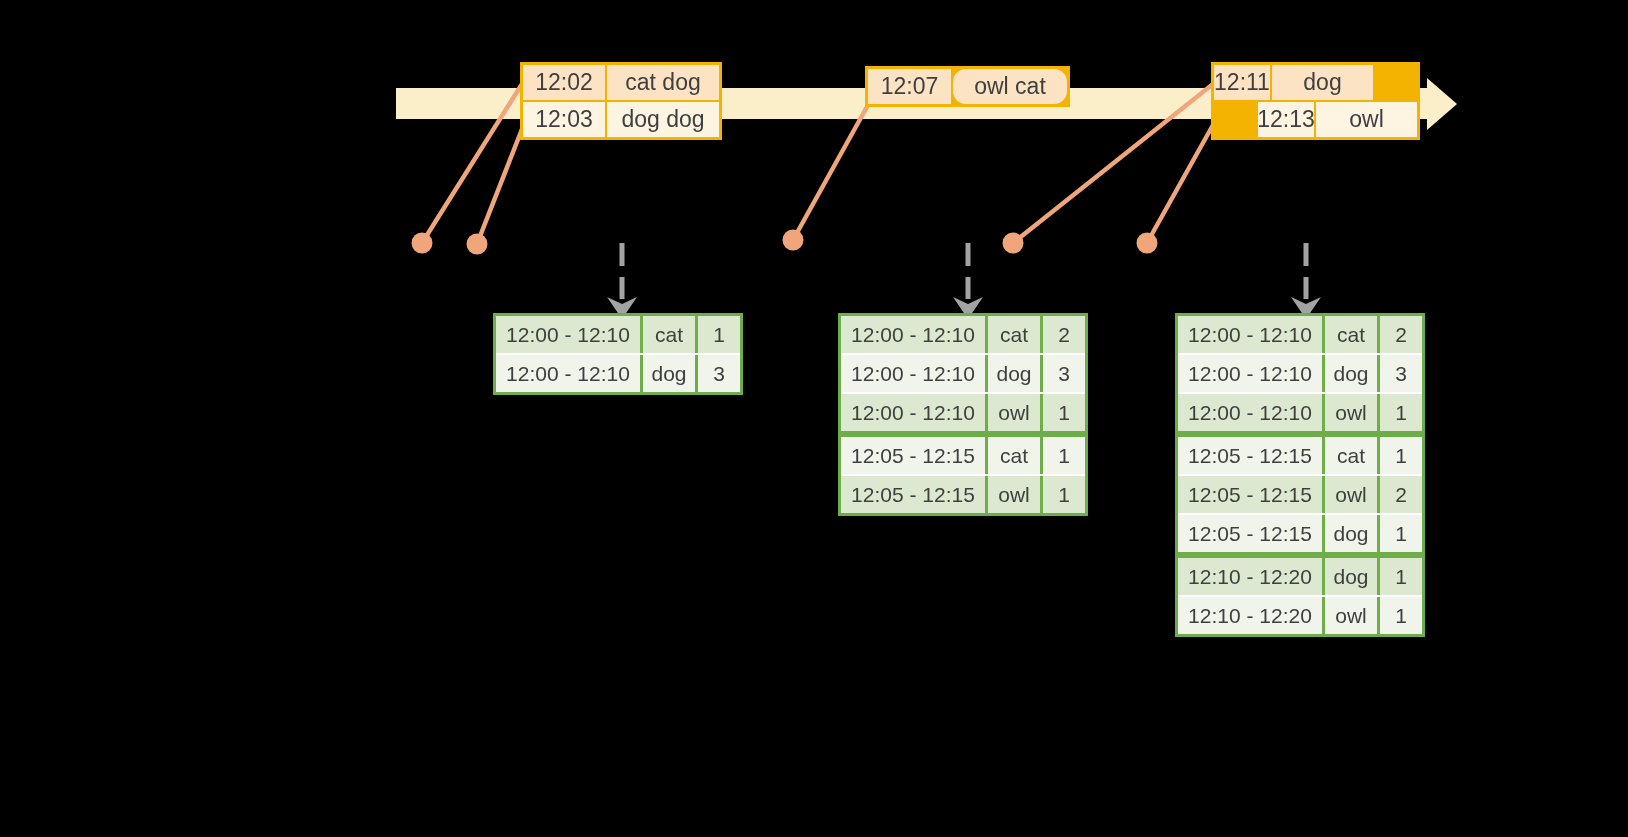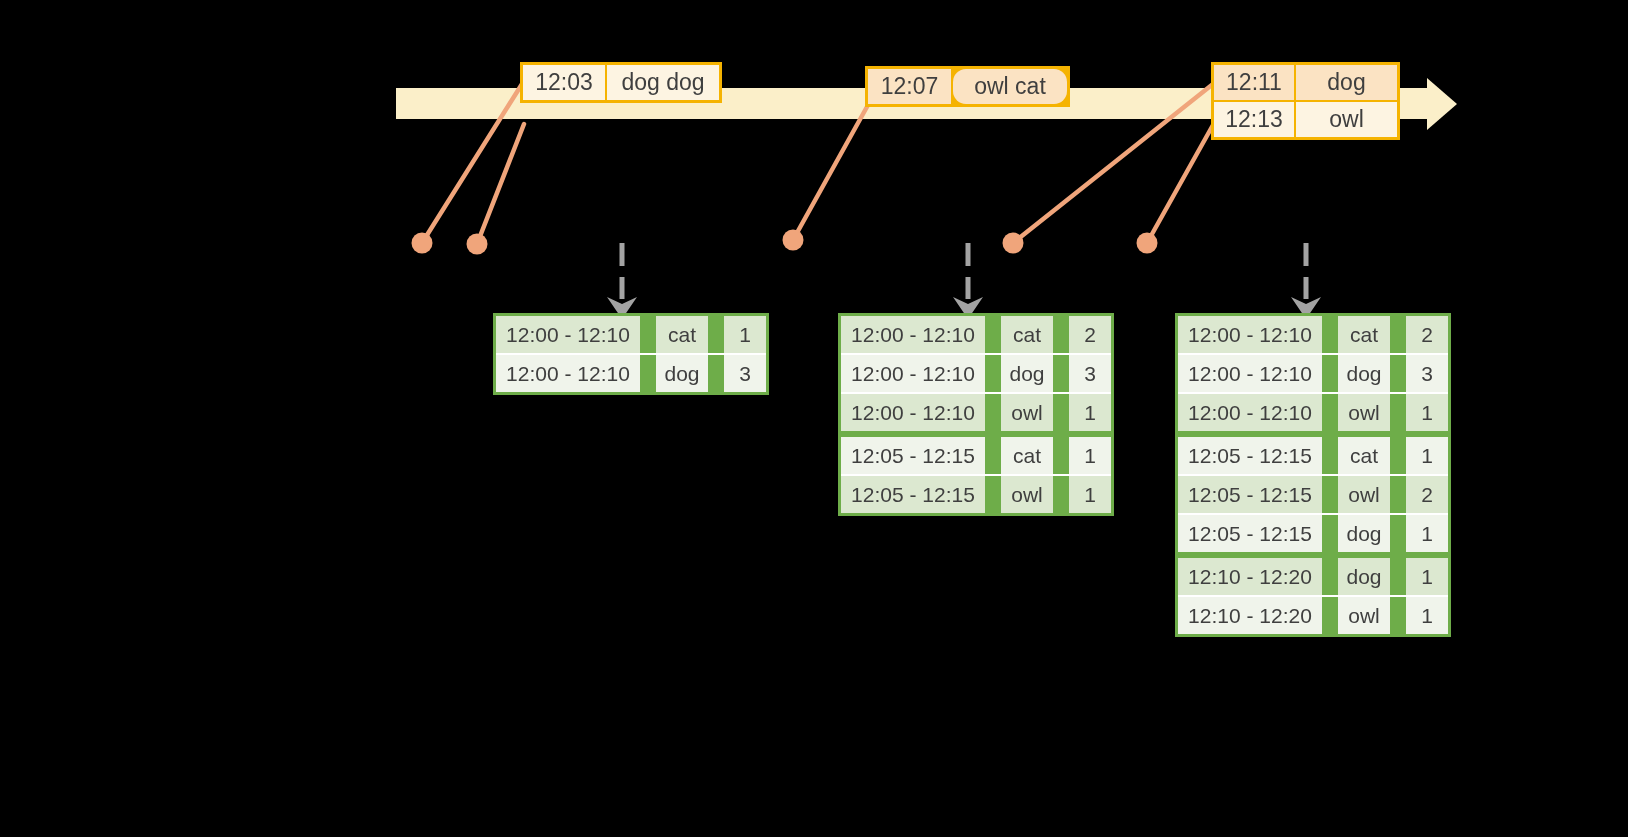--- a/index.html
+++ b/index.html
@@ -12,25 +12,25 @@
     background:var(--band);z-index:1;}
   #overlay{position:absolute;left:0;top:0;z-index:2;pointer-events:none;}
   
   .etable{position:absolute;box-sizing:border-box;border:3px solid var(--gold);
     background:var(--gold);display:flex;flex-direction:column;gap:2px;z-index:3;}
   .erow{display:flex;gap:2px;}
   .ecell{display:flex;align-items:center;justify-content:center;height:35px;
     font-size:23px;color:var(--text);}
   .et0 .c-time{width:82px}  .et0 .c-words{width:112px}
   .et1 .c-time{width:83px}  .et1 .c-words{width:114px}
-  .et2 .c-time{width:80px}  .et2 .c-words{width:101px}
+  .et2 .c-time{width:56px}  .et2 .c-words{width:101px}
   
   .rtable{position:absolute;box-sizing:border-box;border:3px solid var(--green);
     background:var(--green);display:flex;flex-direction:column;z-index:3;}
-  .rrow{display:flex;gap:16px;background:var(--green);}
+  .rrow{display:flex;gap:3px;background:var(--green);}
   .rcell{display:flex;align-items:center;justify-content:center;height:37px;
     font-size:21px;color:var(--text);}
   .c-win{width:144px} .c-word{width:52px} .c-cnt{width:42px}
   .fill-a{background:var(--greenA);} .fill-b{background:var(--greenB);}
   .sep{height:2px;background:var(--sep);}
   .sep.thick{height:6px;background:var(--green);}
 </style>
 </head>
 <body style="background: rgb(0, 0, 0);">
 
@@ -63,37 +63,41 @@
       <path d="M607 297 L622 319 L637 297 L622 304 Z" style="fill:var(--gray)"></path>
       <line x1="968" y1="243" x2="968" y2="299" style="stroke:var(--gray);stroke-width:5;stroke-dasharray:23 11"></line>
       <path d="M953 297 L968 319 L983 297 L968 304 Z" style="fill:var(--gray)"></path>
       <line x1="1306" y1="243" x2="1306" y2="299" style="stroke:var(--gray);stroke-width:5;stroke-dasharray:23 11"></line>
       <path d="M1291 297 L1306 319 L1321 297 L1306 304 Z" style="fill:var(--gray)"></path>
     </g>
   </svg>
 
   <div class="etable et0" style="left:520px;top:62px;">
       <div class="erow">
+        <div class="ecell c-time" style="background: var(--peach);">12:02</div>
+        <div class="ecell c-words" style="background: var(--peach);">cat dog</div>
+      </div>
+      <div class="erow">
         <div class="ecell c-time" style="background: var(--cream);">12:03</div>
         <div class="ecell c-words" style="background: var(--cream);">dog dog</div>
       </div>
     </div>
   <div class="etable et1" style="left:865px;top:66px;">
       <div class="erow">
         <div class="ecell c-time" style="background: var(--peach);">12:07</div>
         <div class="ecell c-words" style="background: var(--peach); border-radius: 13px;">owl cat</div>
       </div>
     </div>
   <div class="etable et2" style="left:1211px;top:62px;">
       <div class="erow">
         <div class="ecell c-time" style="background: var(--peach);">12:11</div>
         <div class="ecell c-words" style="background: var(--peach);">dog</div>
       </div>
       <div class="erow">
-        <div class="ecell c-time" style="background: var(--cream);">12:13</div>
+        <div class="ecell c-time" style="background: var(--cream); margin-left: 44px;">12:13</div>
         <div class="ecell c-words" style="background: var(--cream);">owl</div>
       </div>
     </div>
 
   <div class="rtable" style="left:493px;top:313px;">
       <div class="rrow">
         <div class="rcell c-win fill-a">12:00 - 12:10</div>
         <div class="rcell c-word fill-a">cat</div>
         <div class="rcell c-cnt fill-a">1</div>
       </div>

